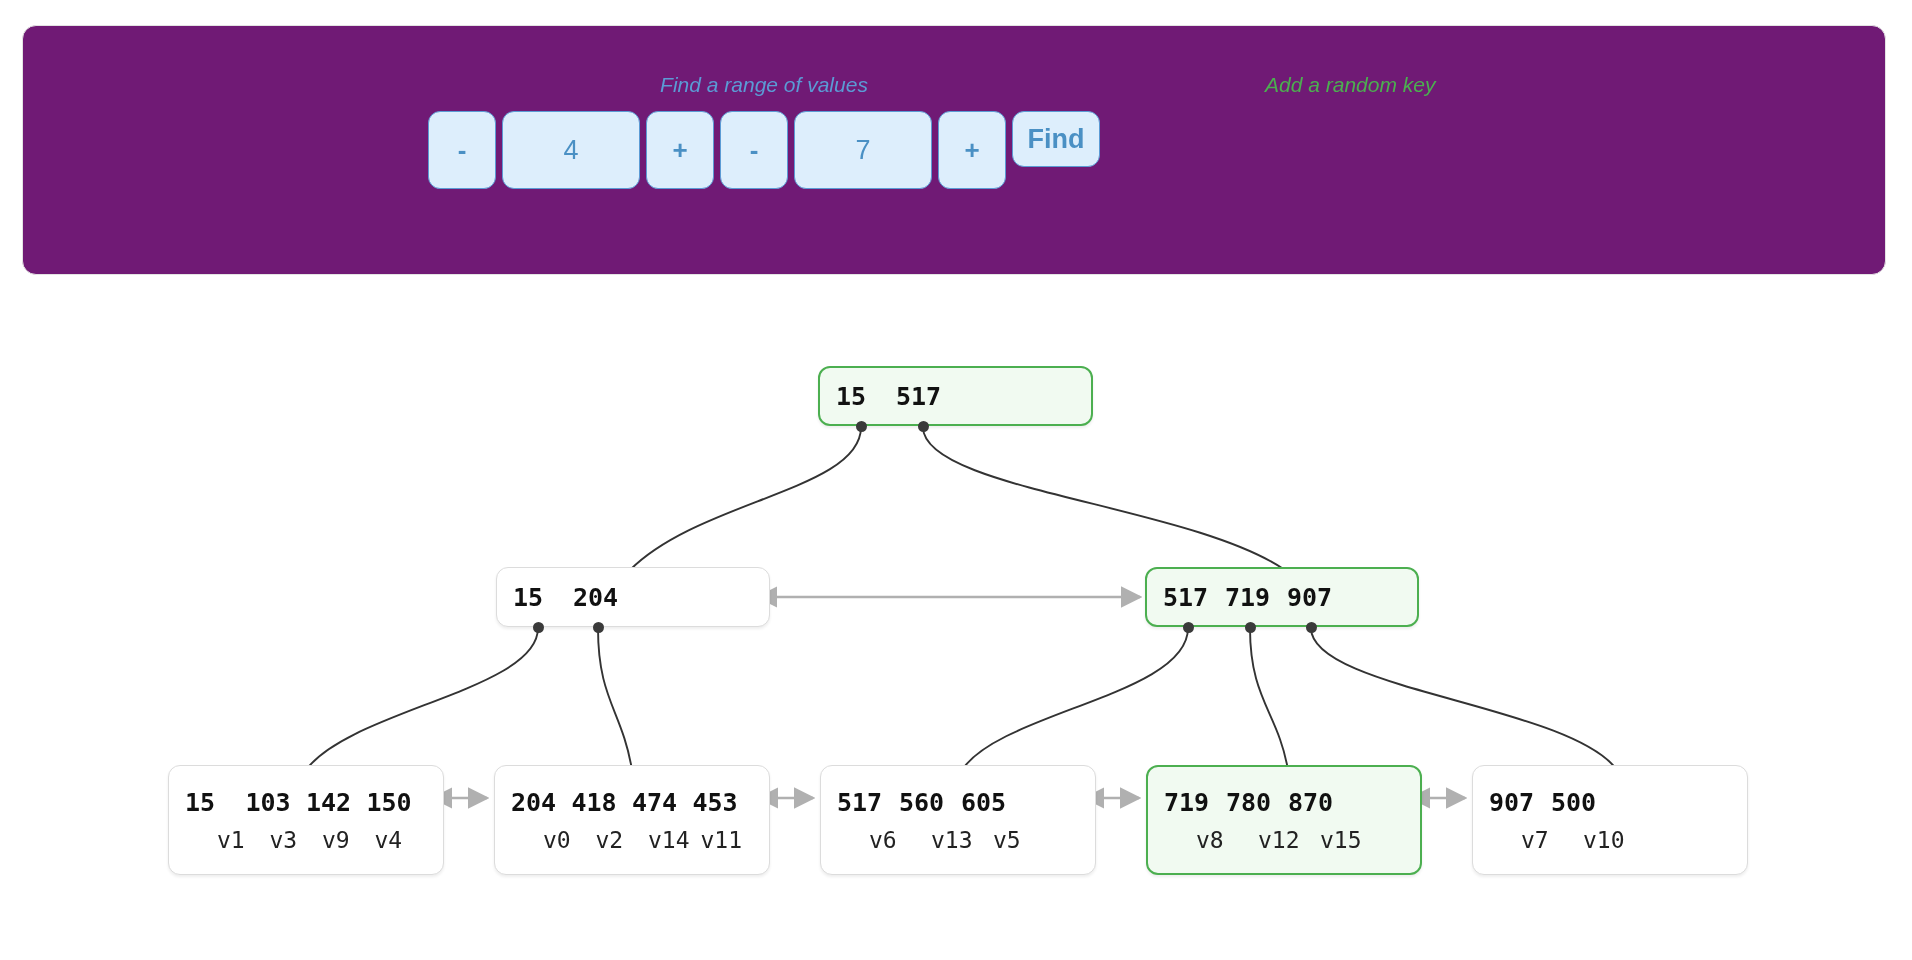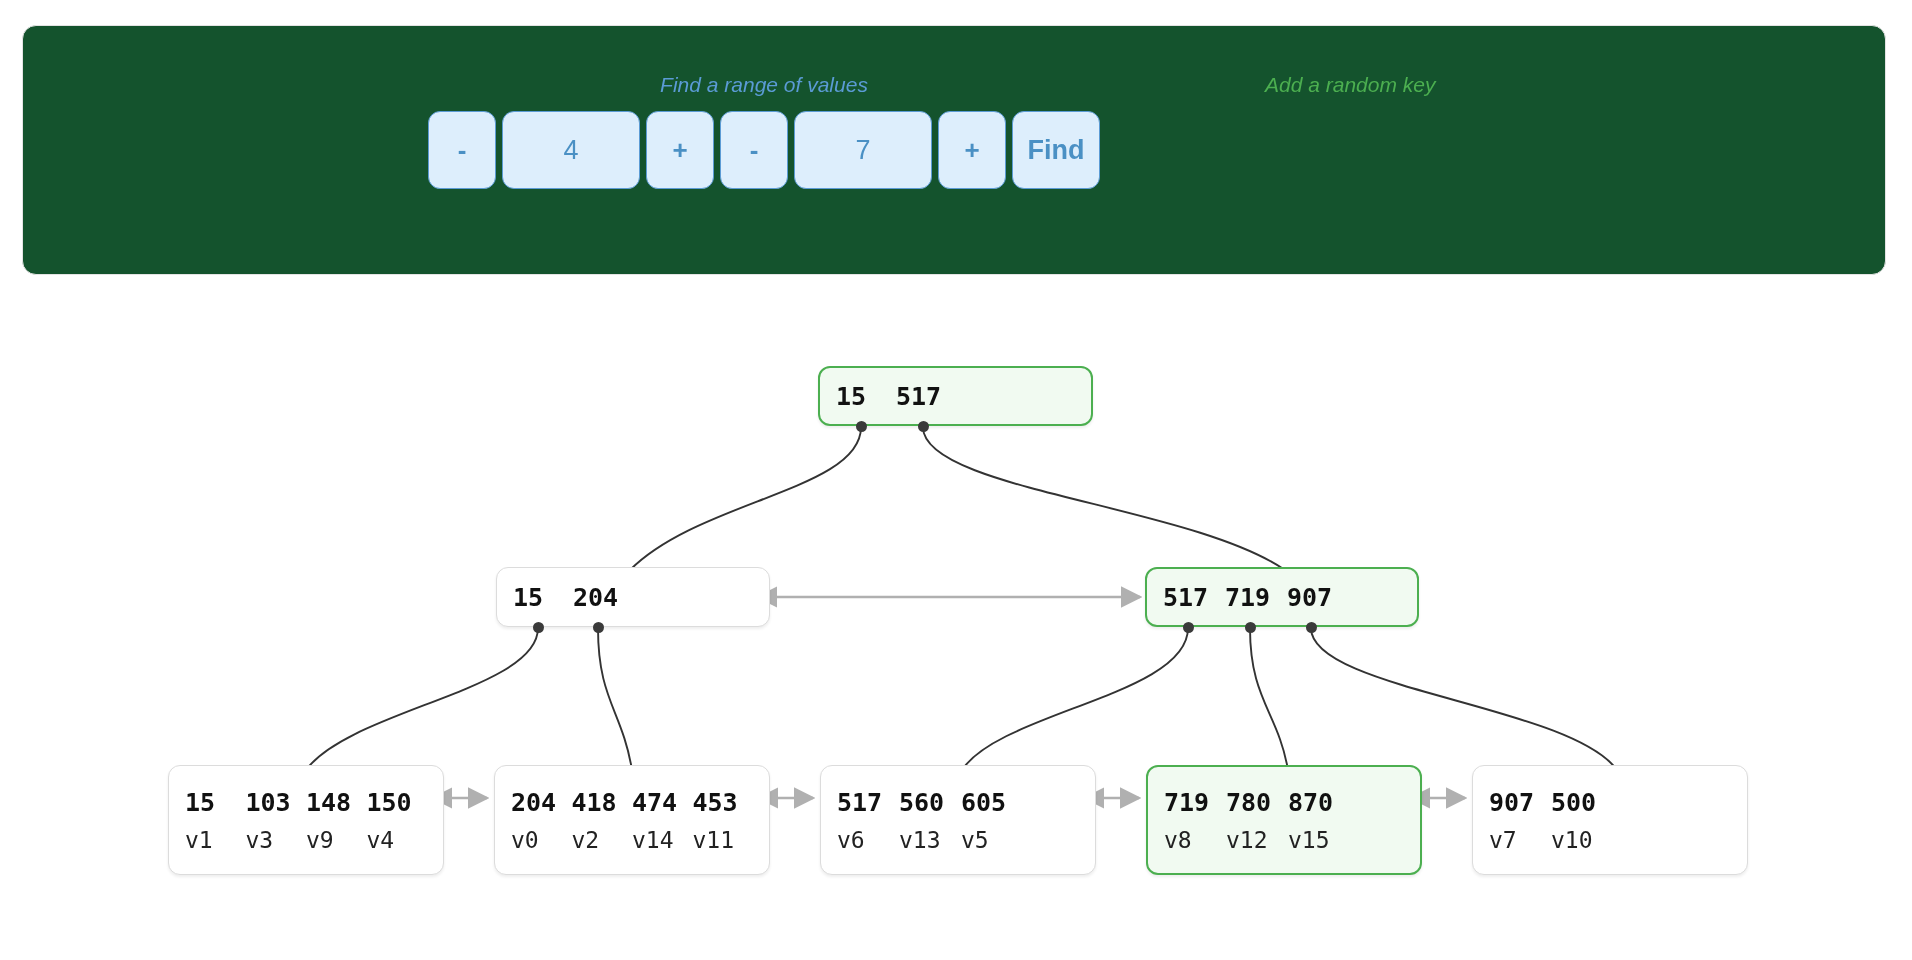--- a/index.html
+++ b/index.html
@@ -17,21 +17,21 @@
   }
 
   
   #toolbar-panel {
     position: absolute;
     left: 22px;
     top: 25px;
     width: 1864px;
     height: 250px;
     box-sizing: border-box;
-    background: #14532d;
+    background: #701a75;
     border: 1px solid #e3e3e3;
     border-radius: 14px;
     text-align: center;
   }
   .control-group {
     position: absolute;
     display: flex;
     flex-direction: column;
     align-items: center;
   }
@@ -70,21 +70,21 @@
     font-size: 26px;
     font-weight: 600;
   }
   .btn-value {
     width: 138px;
     height: 78px;
     font-size: 27px;
   }
   .btn-find {
     width: 88px;
-    height: 78px;
+    height: 56px;
     font-size: 27px;
     font-weight: 700;
   }
   .btn-green {
     background: #effaef;
     border: 1.8px solid #4caf50;
     color: #3d9140;
     width: 172px;
     height: 78px;
     font-size: 26px;
@@ -132,20 +132,21 @@
   .key-row {
     font-size: 25px;
     font-weight: 700;
     color: #111111;
   }
   .val-row {
     font-size: 23px;
     font-weight: 400;
     color: #222222;
     margin-top: 10px;
+    margin-left: 32px;
   }
   .cell {
     text-align: left;
   }
   .node.internal .key-row { font-size: 25px; }
 
   .conn-dot {
     position: absolute;
     width: 11px;
     height: 11px;
@@ -237,21 +238,21 @@
     </div>
   </div>
   <div class="conn-dot" style="left:1183px; top:622px;"></div>
   <div class="conn-dot" style="left:1245px; top:622px;"></div>
   <div class="conn-dot" style="left:1306px; top:622px;"></div>
 
   <div class="node leaf" id="node-leaf-0" style="left:168px; top:765px; width:276px; height:110px;">
     <div class="key-row">
       <span class="cell" style="width:62px">15</span>
       <span class="cell" style="width:62px">103</span>
-      <span class="cell" style="width:62px">148</span>
+      <span class="cell" style="width:62px">142</span>
       <span class="cell" style="width:62px">150</span>
     </div>
     <div class="val-row">
       <span class="cell" style="width:62px">v1</span>
       <span class="cell" style="width:62px">v3</span>
       <span class="cell" style="width:62px">v9</span>
       <span class="cell" style="width:62px">v4</span>
     </div>
   </div>
 

